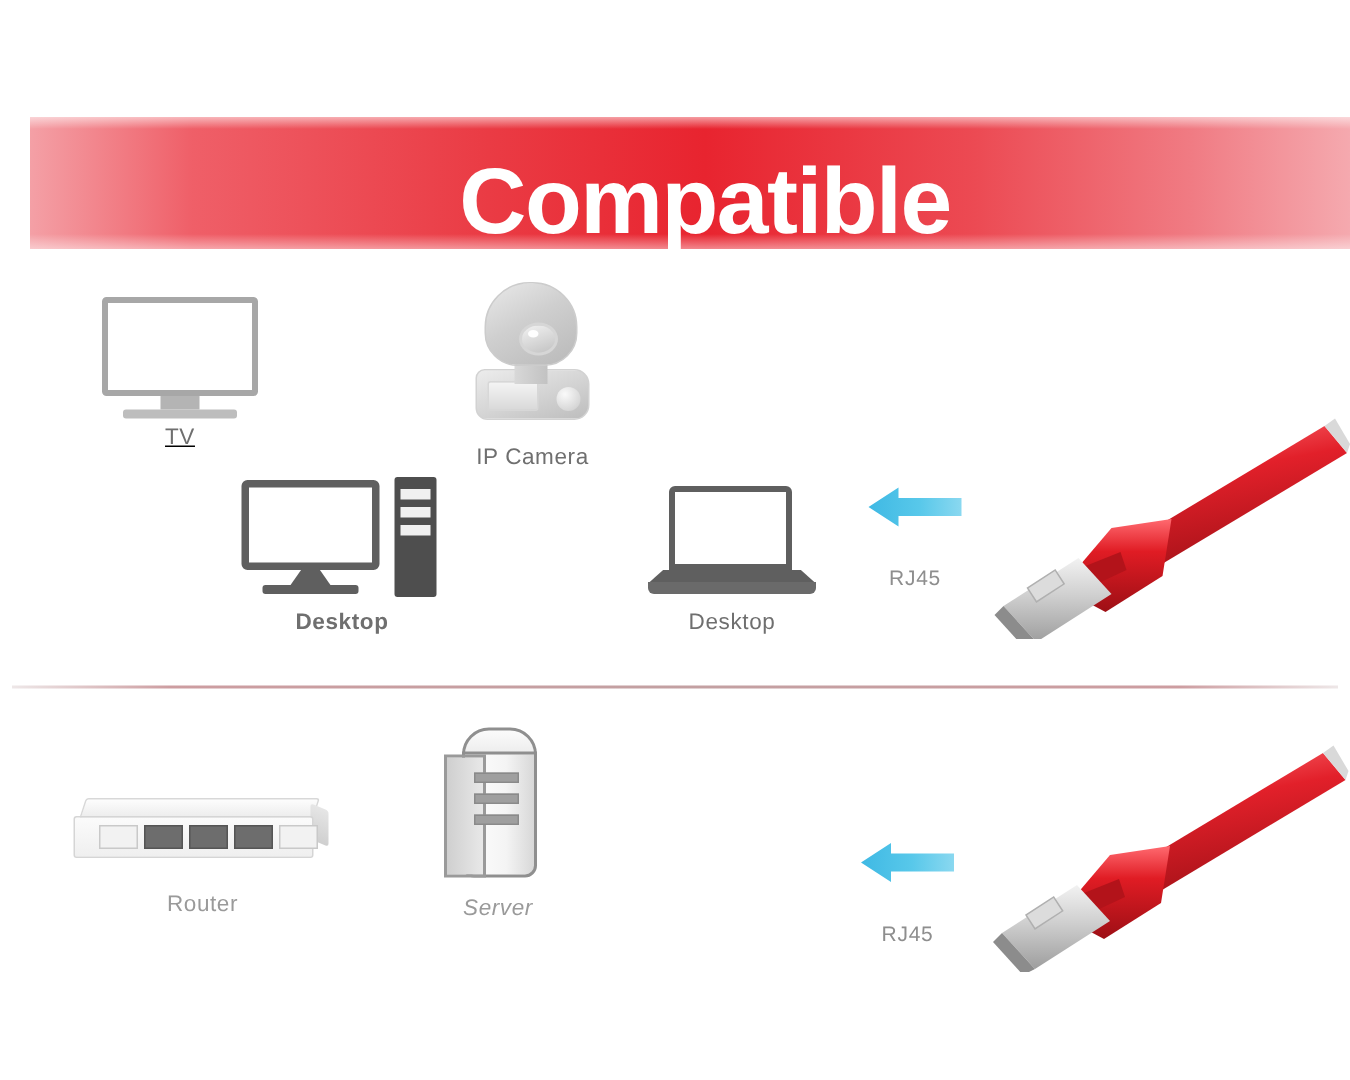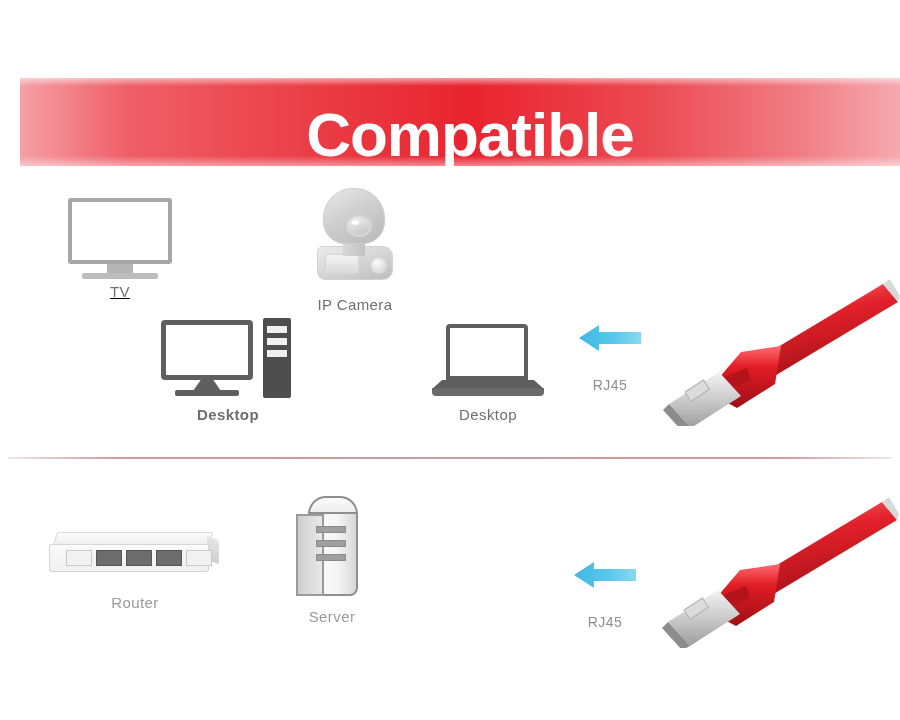--- a/index.html
+++ b/index.html
@@ -271,21 +271,21 @@
   .sw-port.light { background: #f2f2f2; border-color: #c9c9c9; }
   .sw-side {
     position: absolute; left: 158px; top: 12px;
     width: 12px; height: 24px;
     background: linear-gradient(180deg,#e6e6e6,#cfcfcf);
     transform: skewY(22deg);
     border-radius: 2px;
   }
 
   
-  #device-server { left: 272px; top: 38px; width: 120px; }
+  #device-server { left: 272px; top: 27px; width: 120px; font-style: italic; }
   .srv-wrap { width: 80px; height: 108px; margin: 0 auto; position: relative; }
   .srv-topface {
     position: absolute; left: 16px; top: 0;
     width: 50px; height: 22px;
     background: linear-gradient(180deg,#fbfbfb,#eaeaea);
     border: 2px solid #8f8f8f;
     box-sizing: border-box;
     border-radius: 18px 18px 0 0;
   }
   .srv-body {

